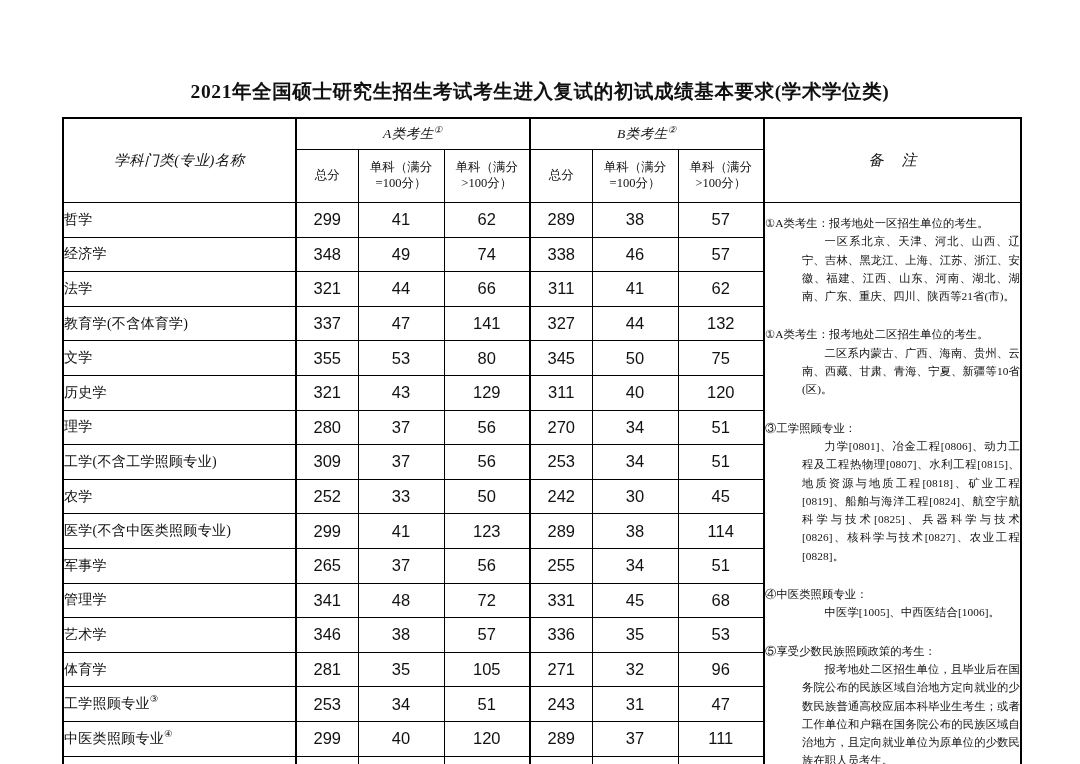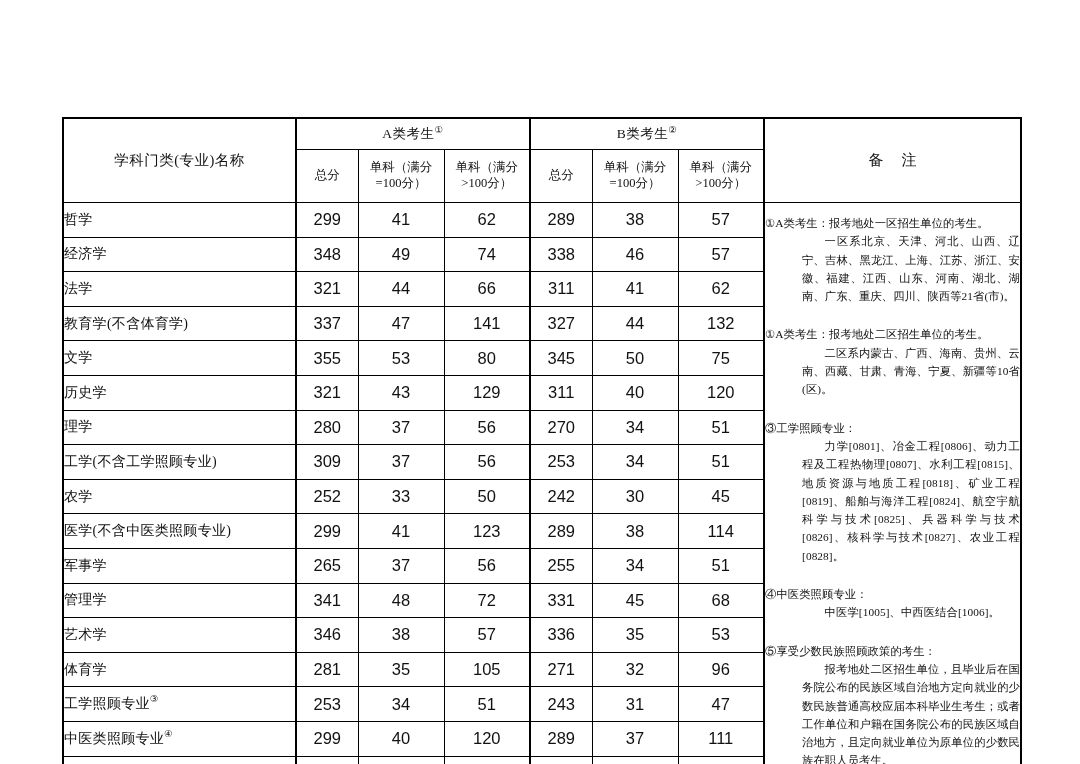--- a/index.html
+++ b/index.html
@@ -37,21 +37,21 @@
   table.main td, table.main th{
     border:1px solid #000;
     padding:0;
     font-weight:400;
     color:#111;
     background:#fff;
   }
   
   .frame-left{border-left:2.5px solid #000 !important;}
   .frame-right{border-right:2.5px solid #000 !important;}
-  .frame-top{border-top:2.5px solid #000 !important;}
+  .frame-top{border-top:2.5px solid #000 !important;font-style:italic;}
   .sep-right{border-right:2.5px solid #000 !important;}
 
   .hdr-group{
     text-align:center;
     font-size:13.5px;
     height:30px;
     letter-spacing:0.5px;
   }
   .hdr-sub{
     text-align:center;
@@ -104,20 +104,21 @@
   .remark-cell p{margin:0;}
   .remark-cell p.head{margin-top:11px;}
   .remark-cell p.body{text-indent:2em;margin-left:37px;}
   .remark-cell .gap{height:9px;}
 </style>
 </head>
 <body>
 
 <div class="page">
 
+  <div class="title">2021年全国硕士研究生招生考试考生进入复试的初试成绩基本要求(学术学位类)</div>
 
   <div class="table-wrap">
     <table class="main">
       <colgroup>
         <col style="width:233px">
         <col style="width:62px">
         <col style="width:86px">
         <col style="width:86px">
         <col style="width:62px">
         <col style="width:86px">

